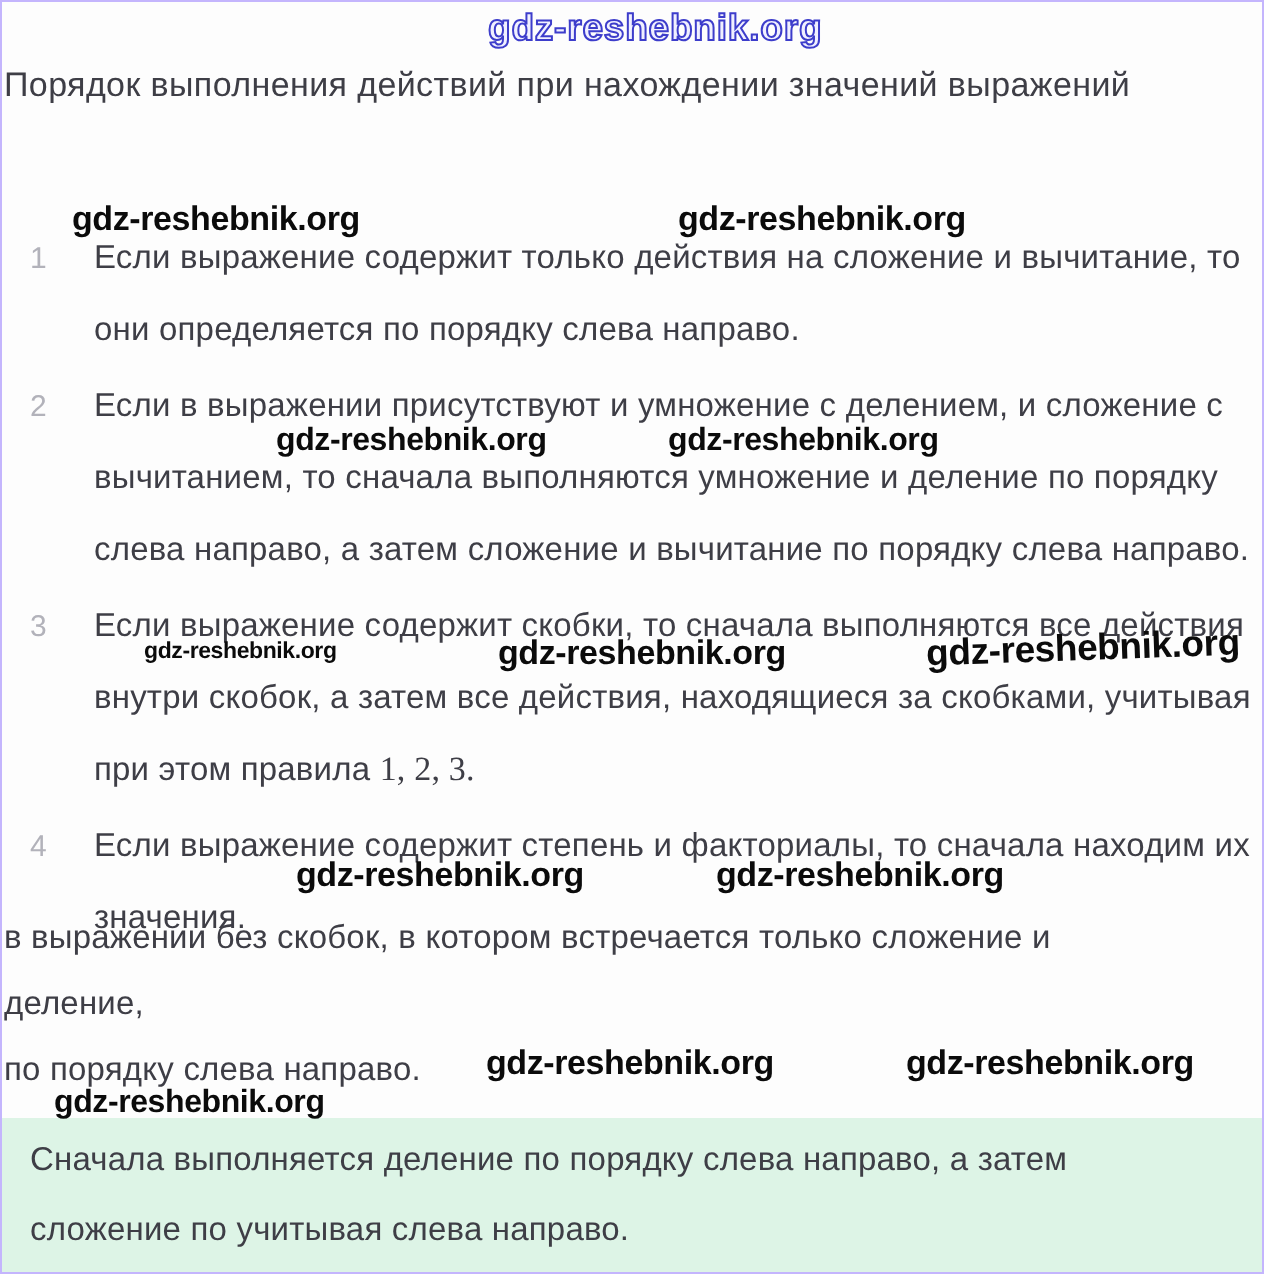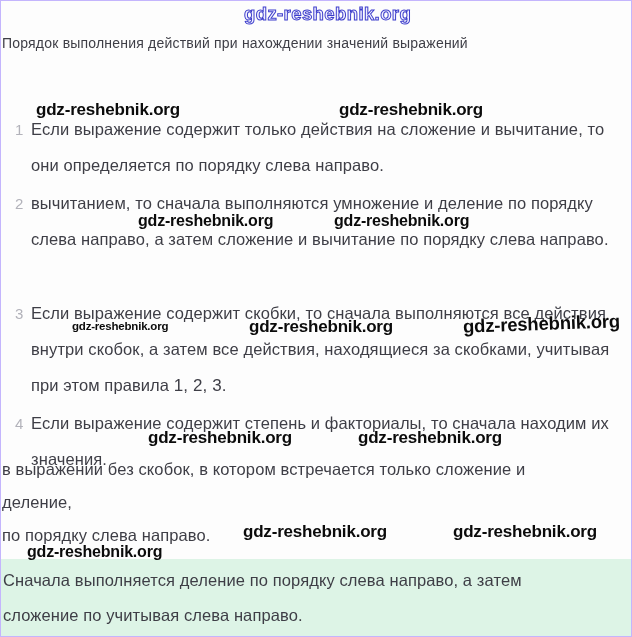--- a/index.html
+++ b/index.html
@@ -16,63 +16,63 @@
     font-family: "Liberation Sans", sans-serif;
     color: #3e3e46;
     box-sizing: border-box;
     border: 1px solid #c4b5fd;
   }
   .intro {
     position: absolute;
     left: 1px;
     top: 24px;
     width: 626px;
-    font-size: 14px;
+    font-size: 17px;
     line-height: 36px;
     letter-spacing: 0.2px;
   }
   .rule {
     position: absolute;
     left: 0;
     width: 632px;
   }
   .rule-number {
     position: absolute;
     left: 14px;
     top: 10px;
     font-size: 15px;
     color: #b2b2ba;
   }
   .rule-text {
-    margin-left: 30px;
+    margin-left: 46px;
     font-size: 16.5px;
     line-height: 36px;
     letter-spacing: 0.1px;
   }
   .math {
-    font-family: Liberation Sans, sans-serif;
+    font-family: Liberation Serif, serif;
     font-size: 17px;
   }
   .loose-paragraph {
     position: absolute;
     left: 1px;
     top: 452px;
     width: 582px;
     font-size: 16.5px;
     line-height: 33px;
     letter-spacing: 0.1px;
   }
   .highlight-block {
     position: absolute;
     left: 0;
     top: 558px;
     width: 632px;
     height: 79px;
     box-sizing: border-box;
-    padding: 4px 2px 0 2px;
+    padding: 4px 2px 0 14px;
     font-size: 16.5px;
     line-height: 35px;
     letter-spacing: 0.1px;
   }
   .wm {
     position: absolute;
     font-family: "Liberation Sans", sans-serif;
     font-weight: 600;
     color: #0b0b0b;
     white-space: nowrap;
@@ -105,20 +105,21 @@
     <span class="rule-number">1</span>
     <div class="rule-text">
       <div>Если выражение содержит только действия на сложение и вычитание, то</div>
       <div>они определяется по порядку слева направо.</div>
     </div>
   </div>
 
   <div class="rule" style="top:184px;">
     <span class="rule-number">2</span>
     <div class="rule-text">
+      <div>Если в выражении присутствуют и умножение с делением, и сложение с</div>
       <div>вычитанием, то сначала выполняются умножение и деление по порядку</div>
       <div>слева направо, а затем сложение и вычитание по порядку слева направо.</div>
     </div>
   </div>
 
   <div class="rule" style="top:294px;">
     <span class="rule-number">3</span>
     <div class="rule-text">
       <div>Если выражение содержит скобки, то сначала выполняются все действия</div>
       <div>внутри скобок, а затем все действия, находящиеся за скобками, учитывая</div>

